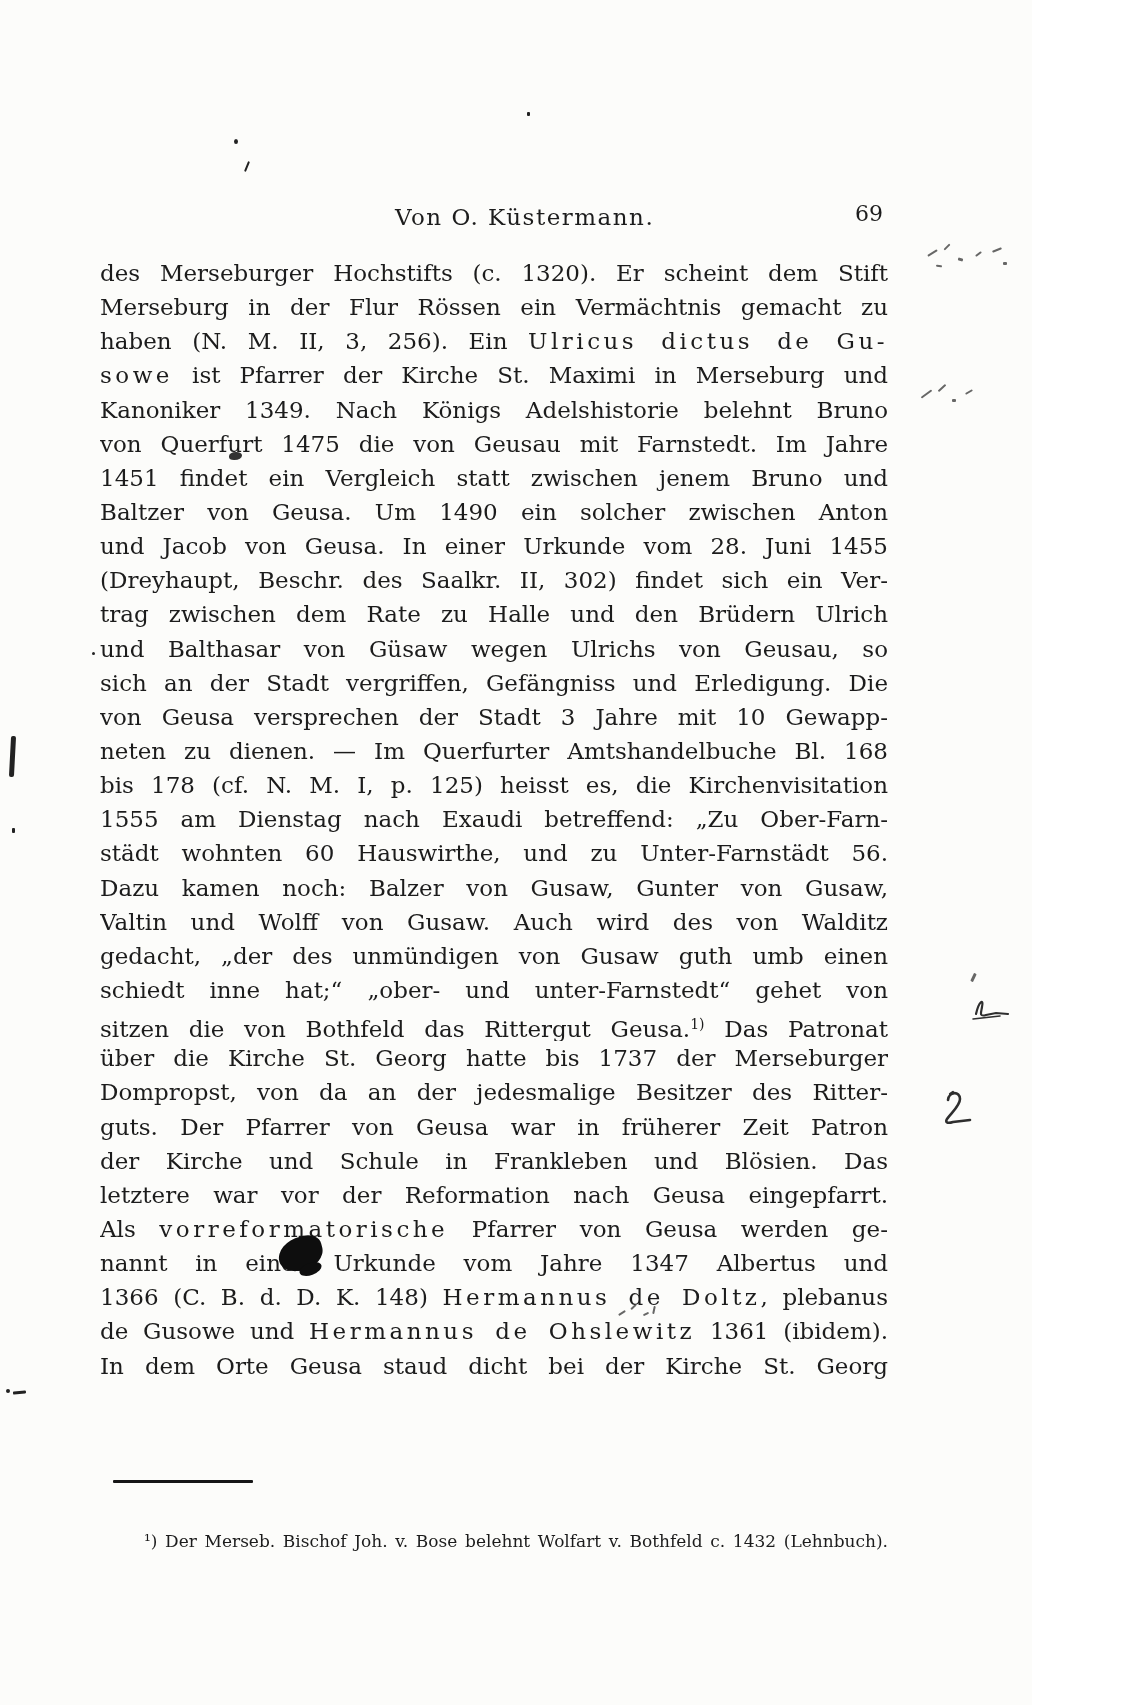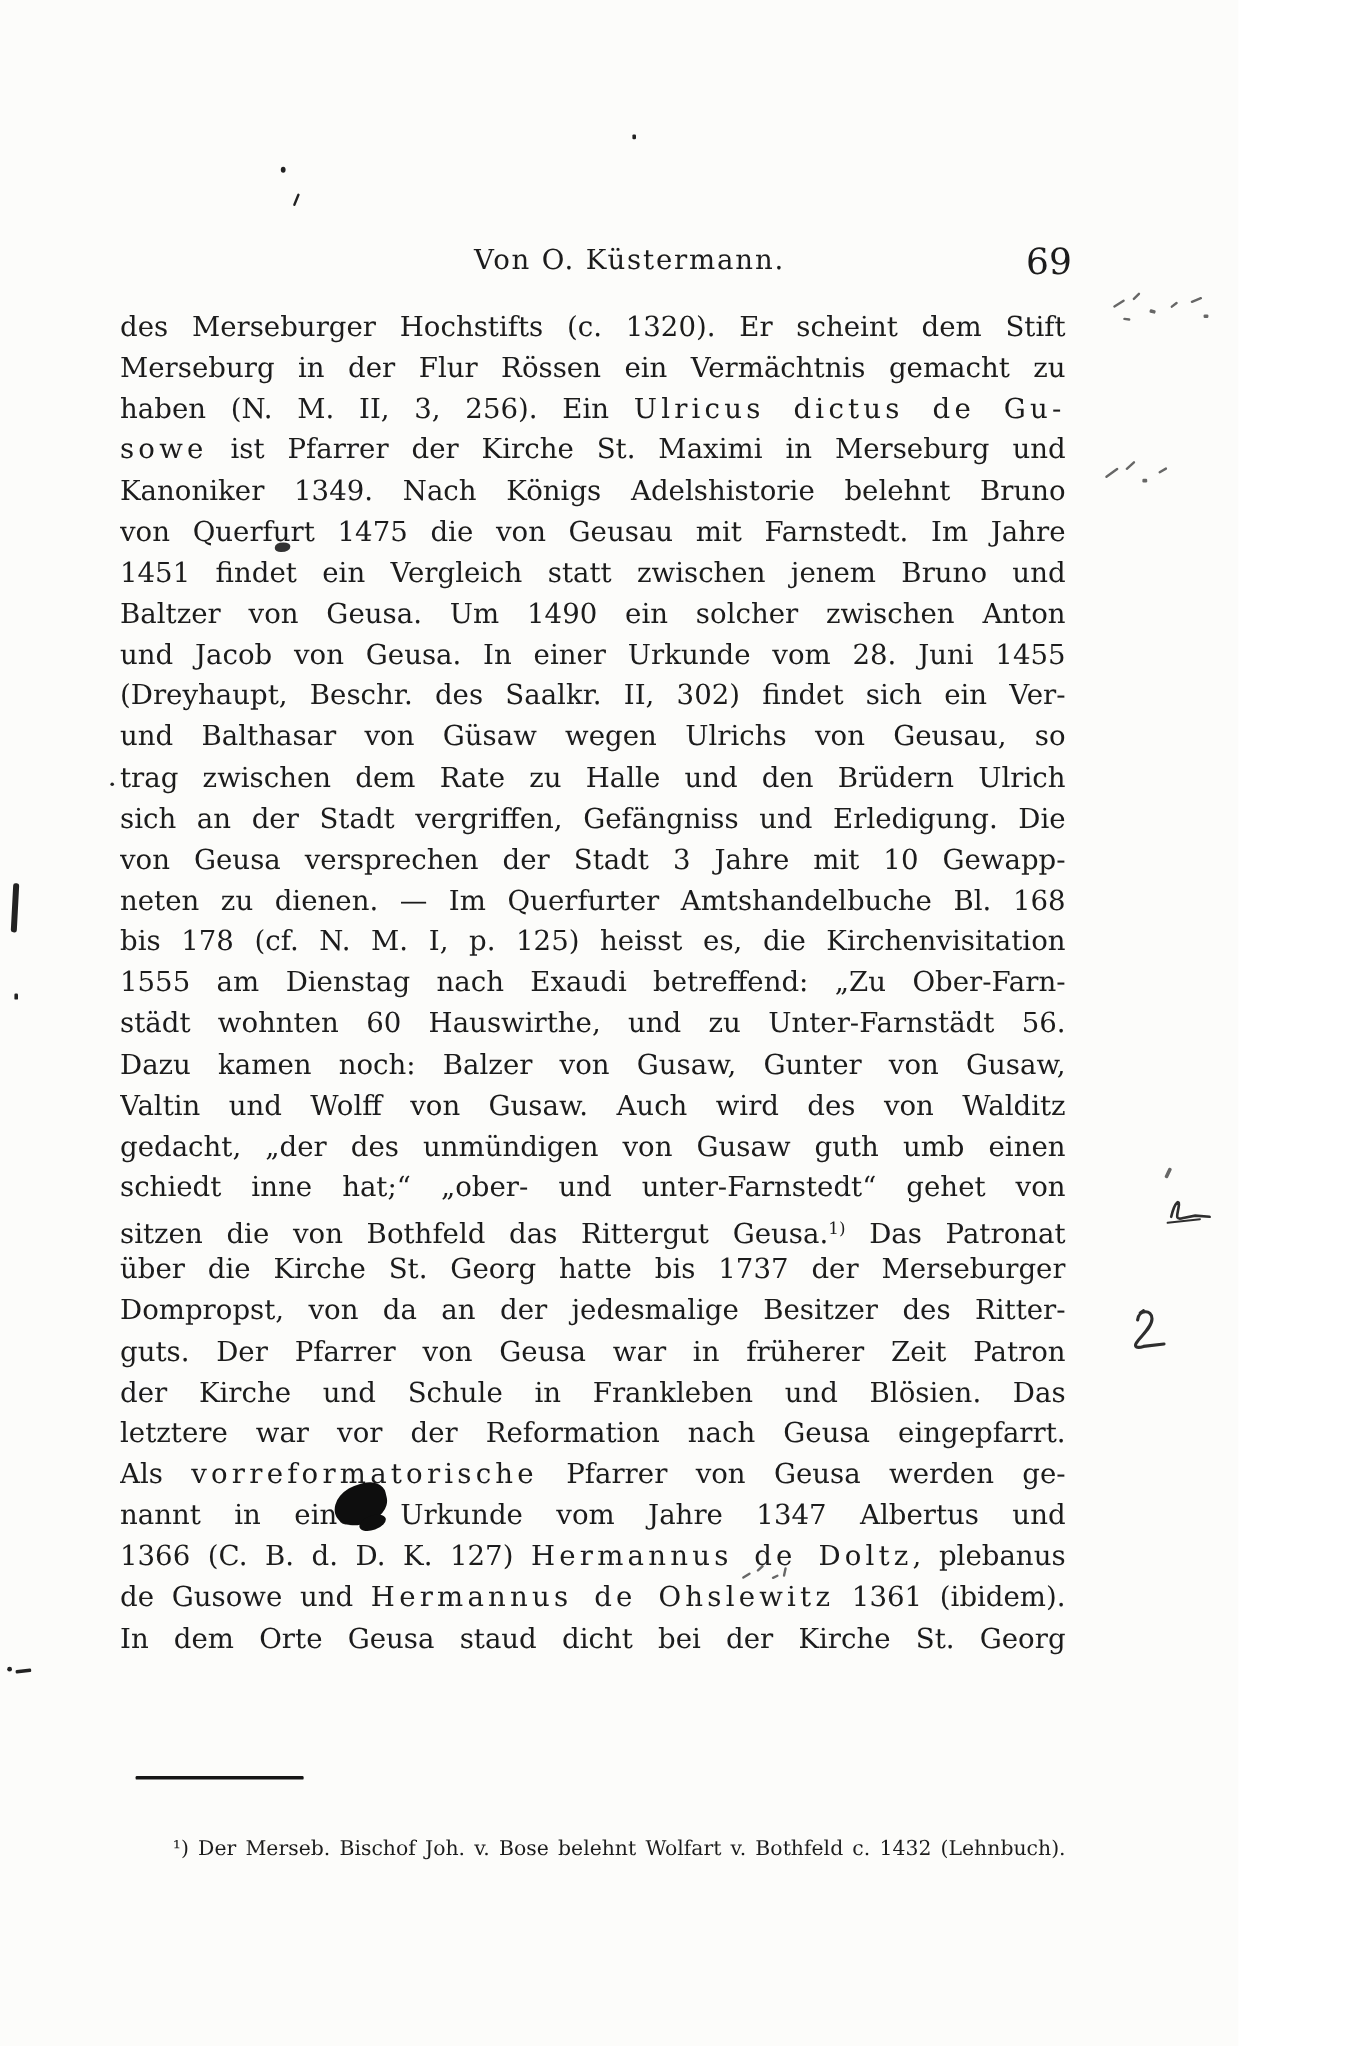--- a/index.html
+++ b/index.html
@@ -10,21 +10,21 @@
     font-family:"DejaVu Serif","Liberation Serif",serif;
     color:#1c1c1c;
     overflow:hidden;
   }
   .running-title{
     position:absolute;left:395px;top:204px;
     font-size:23px;letter-spacing:1.5px;white-space:nowrap;
   }
   .page-number{
     position:absolute;left:855px;top:201px;
-    font-size:30px;
+    font-size:22px;
   }
   .body-block{
     position:absolute;left:100px;top:256px;width:788px;
   }
   .line{
     font-size:23px;
     line-height:34.15px;height:34.15px;
     text-align:justify;text-align-last:justify;
     overflow:hidden;
     word-spacing:1px;
@@ -62,41 +62,41 @@
       <div class="line"><span>des Merseburger Hochstifts (c. 1320).  Er scheint dem Stift</span></div>
       <div class="line"><span>Merseburg in der Flur Rössen ein Vermächtnis gemacht zu</span></div>
       <div class="line"><span>haben (N. M. II, 3, 256).  Ein </span><span class="sp">Ulricus dictus de Gu-</span></div>
       <div class="line"><span class="sp">sowe</span><span> ist Pfarrer der Kirche St. Maximi in Merseburg und</span></div>
       <div class="line"><span>Kanoniker 1349.  Nach Königs Adelshistorie belehnt Bruno</span></div>
       <div class="line"><span>von Querfurt 1475 die von Geusau mit Farnstedt.  Im Jahre</span></div>
       <div class="line"><span>1451 findet ein Vergleich statt zwischen jenem Bruno und</span></div>
       <div class="line"><span>Baltzer von Geusa.  Um 1490 ein solcher zwischen Anton</span></div>
       <div class="line"><span>und Jacob von Geusa.  In einer Urkunde vom 28. Juni 1455</span></div>
       <div class="line"><span>(Dreyhaupt, Beschr. des Saalkr. II, 302) findet sich ein Ver-</span></div>
+      <div class="line"><span>trag zwischen dem Rate zu Halle und den Brüdern Ulrich</span></div>
       <div class="line"><span>und Balthasar von Güsaw wegen Ulrichs von Geusau, so</span></div>
-      <div class="line"><span>trag zwischen dem Rate zu Halle und den Brüdern Ulrich</span></div>
       <div class="line"><span>sich an der Stadt vergriffen, Gefängniss und Erledigung.  Die</span></div>
       <div class="line"><span>von Geusa versprechen der Stadt 3 Jahre mit 10 Gewapp-</span></div>
       <div class="line"><span>neten zu dienen. — Im Querfurter Amtshandelbuche Bl. 168</span></div>
       <div class="line"><span>bis 178 (cf. N. M. I, p. 125) heisst es, die Kirchenvisitation</span></div>
       <div class="line"><span>1555 am Dienstag nach Exaudi betreffend: „Zu Ober-Farn-</span></div>
       <div class="line"><span>städt wohnten 60 Hauswirthe, und zu Unter-Farnstädt 56.</span></div>
       <div class="line"><span>Dazu kamen noch: Balzer von Gusaw, Gunter von Gusaw,</span></div>
       <div class="line"><span>Valtin und Wolff von Gusaw.  Auch wird des von Walditz</span></div>
       <div class="line"><span>gedacht, „der des unmündigen von Gusaw guth umb einen</span></div>
       <div class="line"><span>schiedt inne hat;“ „ober- und unter-Farnstedt“ gehet von</span></div>
       <div class="line"><span>sitzen die von Bothfeld das Rittergut Geusa.</span><span class="sup">1)</span><span>  Das Patronat</span></div>
       <div class="line"><span>über die Kirche St. Georg hatte bis 1737 der Merseburger</span></div>
       <div class="line"><span>Dompropst, von da an der jedesmalige Besitzer des Ritter-</span></div>
       <div class="line"><span>guts.  Der Pfarrer von Geusa war in früherer Zeit Patron</span></div>
       <div class="line"><span>der Kirche und Schule in Frankleben und Blösien.  Das</span></div>
       <div class="line"><span>letztere war vor der Reformation nach Geusa eingepfarrt.</span></div>
       <div class="line"><span>Als </span><span class="sp">vorreformatorische</span><span> Pfarrer von Geusa werden ge-</span></div>
       <div class="line"><span>nannt in einer Urkunde vom Jahre 1347 Albertus und</span></div>
-      <div class="line"><span>1366 (C. B. d. D. K. 127) </span><span class="sp">Hermannus de Doltz</span><span>, plebanus</span></div>
+      <div class="line"><span>1366 (C. B. d. D. K. 148) </span><span class="sp">Hermannus de Doltz</span><span>, plebanus</span></div>
       <div class="line"><span>de Gusowe und </span><span class="sp">Hermannus de Ohslewitz</span><span> 1361 (ibidem).</span></div>
       <div class="line"><span>In dem Orte Geusa staud dicht bei der Kirche St. Georg</span></div>
     </div>
 
   <div class="footnote-rule"></div>
   <div class="footnote">¹) Der Merseb. Bischof Joh. v. Bose belehnt Wolfart v. Bothfeld c. 1432 (Lehnbuch).</div>
 
   <div class="mark ink" style="left:527px;top:112px;width:3px;height:4px;"></div>
   <div class="mark ink" style="left:234px;top:139px;width:4px;height:5px;border-radius:50%;"></div>
   <div class="mark ink" style="left:246px;top:161px;width:2px;height:11px;transform:rotate(22deg);"></div>

